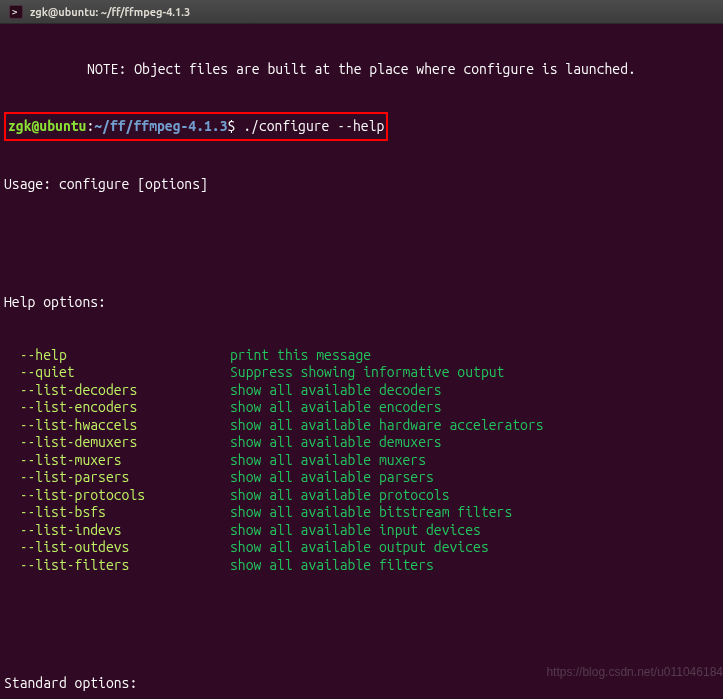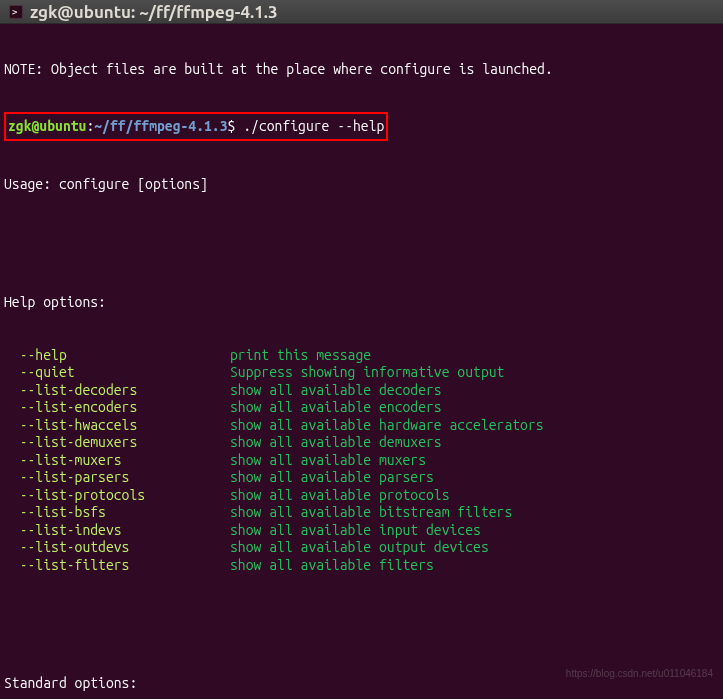--- a/index.html
+++ b/index.html
@@ -28,21 +28,21 @@
       display: inline-flex;
       align-items: center;
       justify-content: center;
       width: 16px;
       height: 16px;
       margin-right: 6px;
     }
     .window-title {
       color: #dfdbd2;
       font-family: Ubuntu, sans-serif;
-      font-size: 17px;
+      font-size: 11px;
       font-weight: bold;
     }
     .terminal {
       padding: 2px 4px;
       line-height: 1.25;
       white-space: pre;
     }
     .line {
       min-height: 17px;
     }
@@ -58,20 +58,21 @@
       color: #ffffff;
     }
     .prompt-dollar {
       color: #ffffff;
     }
     .cmd {
       color: #ffffff;
     }
     .note {
       color: #ffffff;
+      text-align: center;
     }
     .highlight-box {
       border: 2px solid #ff0000;
       display: inline-block;
       padding: 4px 2px;
       margin-top: -2px;
     }
     .opt {
       display: inline-block;
       width: 226px;
@@ -79,24 +80,24 @@
     }
     .desc {
       color: #22c55e;
     }
     .section {
       color: #ffffff;
       margin-top: 13px;
     }
     .watermark {
       position: absolute;
-      right: 10px;
+      right: 0;
       bottom: 20px;
       color: rgba(200,200,200,0.25);
-      font-size: 10px;
+      font-size: 12px;
       font-family: sans-serif;
       pointer-events: none;
     }
   </style>
 </head>
 <body>
 
 <div class="titlebar">
   <span class="window-icon">
     <svg width="14" height="14" viewBox="0 0 14 14">

